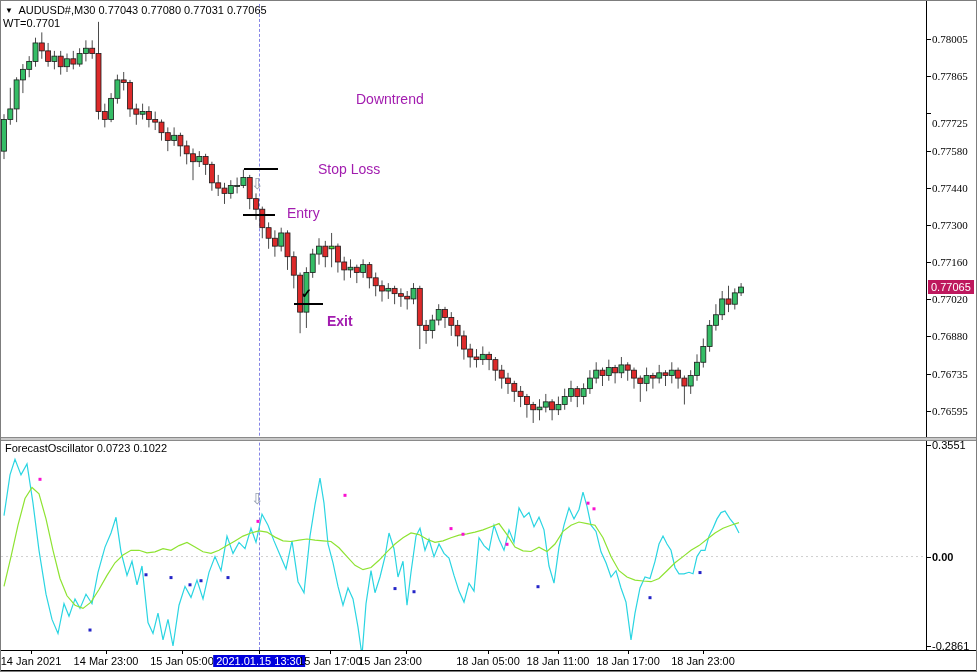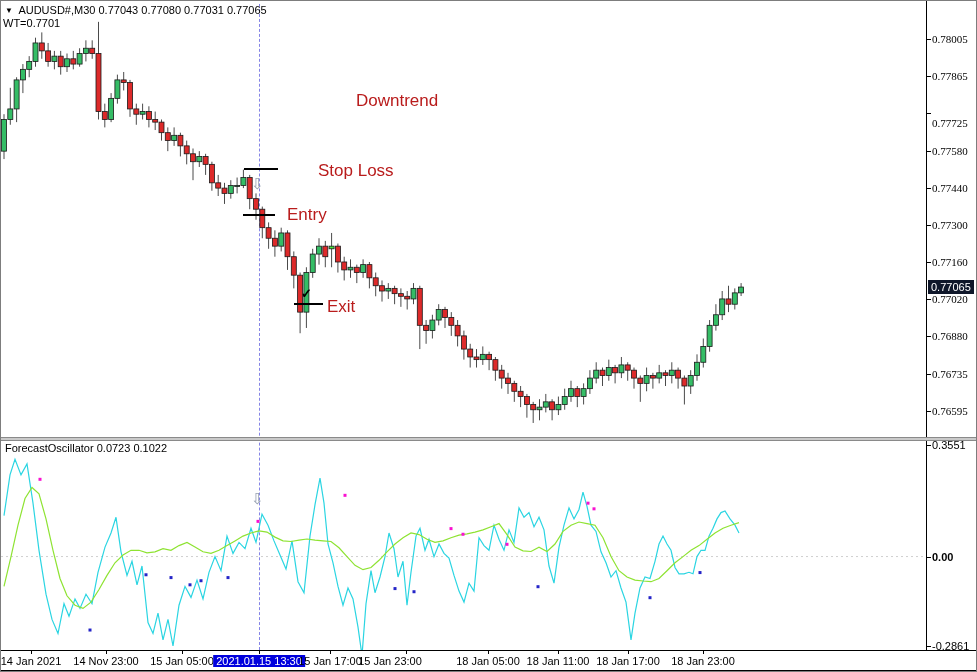--- a/index.html
+++ b/index.html
@@ -11,27 +11,27 @@
   #main-svg{position:absolute;left:0;top:0;z-index:2;}
   #osc-svg{position:absolute;left:0;top:440px;z-index:2;}
   .plot-right-border{position:absolute;left:925px;top:0;width:1px;height:649px;background:#000;z-index:4;}
   .divider{position:absolute;left:0;top:436px;width:975px;height:4px;background:#c9c9c9;
     border-top:1px solid #8a8a8a;border-bottom:1px solid #8a8a8a;box-sizing:border-box;z-index:4;}
   .hdr1{position:absolute;left:4px;top:3px;font-size:11px;color:#000;z-index:6;white-space:nowrap;}
   .hdr1 .marker{font-size:8px;vertical-align:1px;margin-right:3px;}
   .hdr2{position:absolute;left:2px;top:16px;font-size:11px;color:#000;z-index:6;}
   .copyright{position:absolute;left:5px;top:408px;font-size:15px;color:#000;z-index:6;}
   .osc-title{position:absolute;left:4px;top:441px;font-size:11px;color:#000;z-index:6;white-space:nowrap;}
-  .ann-text{position:absolute;font-size:17px;color:#b91c1c;z-index:6;white-space:nowrap;}
+  .ann-text{position:absolute;font-size:14px;color:#a21caf;z-index:6;white-space:nowrap;}
   .ann-line{position:absolute;height:2px;background:#000;z-index:6;}
   .arrow-glyph{position:absolute;font-size:15px;color:#96a0b0;z-index:6;line-height:1;}
   .check-glyph{position:absolute;font-size:13px;color:#000;z-index:6;line-height:1;font-weight:bold;}
   .paxis-label{position:absolute;left:931px;font-size:11px;color:#000;z-index:5;white-space:nowrap;font-family:Liberation Serif, serif;}
   .paxis-tick{position:absolute;left:926px;width:4px;height:1px;background:#000;z-index:5;}
-  .paxis-current{position:absolute;left:927px;background:#0f172a;color:#fff;font-size:11px;
+  .paxis-current{position:absolute;left:927px;background:#be185d;color:#fff;font-size:11px;
     padding:1px 3px;z-index:7;white-space:nowrap;}
   .oaxis-label{position:absolute;left:931px;font-size:11px;color:#000;z-index:5;white-space:nowrap;}
   .oaxis-bold{font-weight:bold;}
   .time-axis{position:absolute;left:0;top:649px;width:975px;height:21px;background:#fff;
     border-top:1px solid #000;box-sizing:border-box;z-index:5;}
   .taxis-label{position:absolute;top:4px;font-size:11px;color:#000;transform:translateX(-50%);white-space:nowrap;}
   .taxis-label.hl{background:#0000dd;color:#fff;padding:0 3px;}
   .taxis-tick{position:absolute;top:0;width:1px;height:3px;background:#000;}
   .bottom-border{position:absolute;left:0;top:669px;width:975px;height:2px;background:#000;z-index:6;}
 </style>
@@ -321,21 +321,21 @@
   <div class="ann-line" style="left:243px;top:167px;width:34px;"></div>
   <div class="ann-text" style="left:281px;top:160px;margin-left:36px;">Stop Loss</div>
 
   <div class="arrow-glyph" style="left:250px;top:175px;">⇩</div>
 
   <div class="ann-line" style="left:242px;top:213px;width:32px;"></div>
   <div class="ann-text" style="left:286px;top:204px;">Entry</div>
 
   <div class="check-glyph" style="left:300px;top:286px;">✓</div>
   <div class="ann-line" style="left:293px;top:302px;width:29px;"></div>
-  <div class="ann-text" style="left:326px;top:296px;">Exit</div>
+  <div class="ann-text" style="left:326px;top:312px;font-weight:bold;">Exit</div>
 
 
   <div class="osc-title">
     <span>ForecastOscillator</span>
     <span> </span>
     <span>0.0723 0.1022</span>
   </div>
 
   <div class="arrow-glyph" style="left:250px;top:490px;">⇩</div>
 
@@ -371,21 +371,21 @@
       <div class="oaxis-label oaxis-bold" style="top:550px;">0.00</div>
       <div class="paxis-tick" style="top:645px;"></div>
       <div class="oaxis-label" style="top:639px;">-0.2861</div>
     </div>
 
   <div class="time-axis">
       <div id="time-labels">
         <div class="taxis-tick" style="left:30px;"></div>
         <div class="taxis-label" style="left:30px;">14 Jan 2021</div>
         <div class="taxis-tick" style="left:105px;"></div>
-        <div class="taxis-label" style="left:105px;">14 Nov 23:00</div>
+        <div class="taxis-label" style="left:105px;">14 Mar 23:00</div>
         <div class="taxis-tick" style="left:181px;"></div>
         <div class="taxis-label" style="left:181px;">15 Jan 05:00</div>
         <div class="taxis-tick" style="left:258px;"></div>
         <div class="taxis-label hl" style="left: 258px; background: rgb(0, 0, 221);">2021.01.15 13:30</div>
         <div class="taxis-tick" style="left:329px;"></div>
         <div class="taxis-label" style="left:329px;">15 Jan 17:00</div>
         <div class="taxis-tick" style="left:405px;"></div>
         <div class="taxis-label" style="left:389px;">15 Jan 23:00</div>
         <div class="taxis-tick" style="left:487px;"></div>
         <div class="taxis-label" style="left:487px;">18 Jan 05:00</div>

